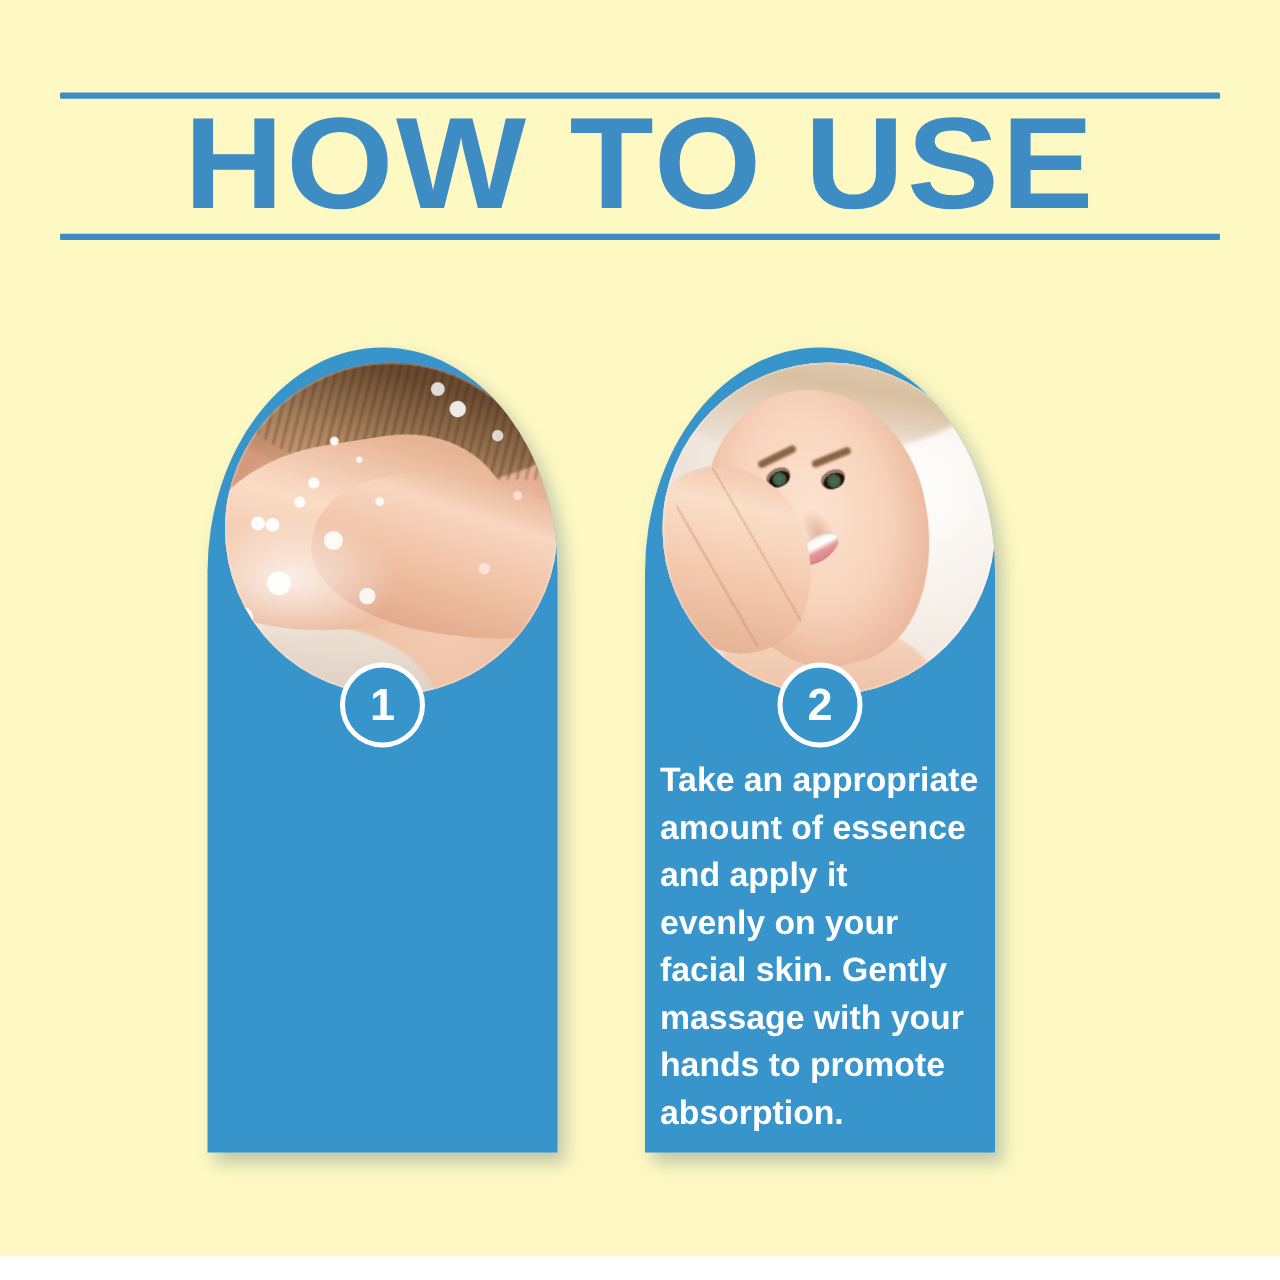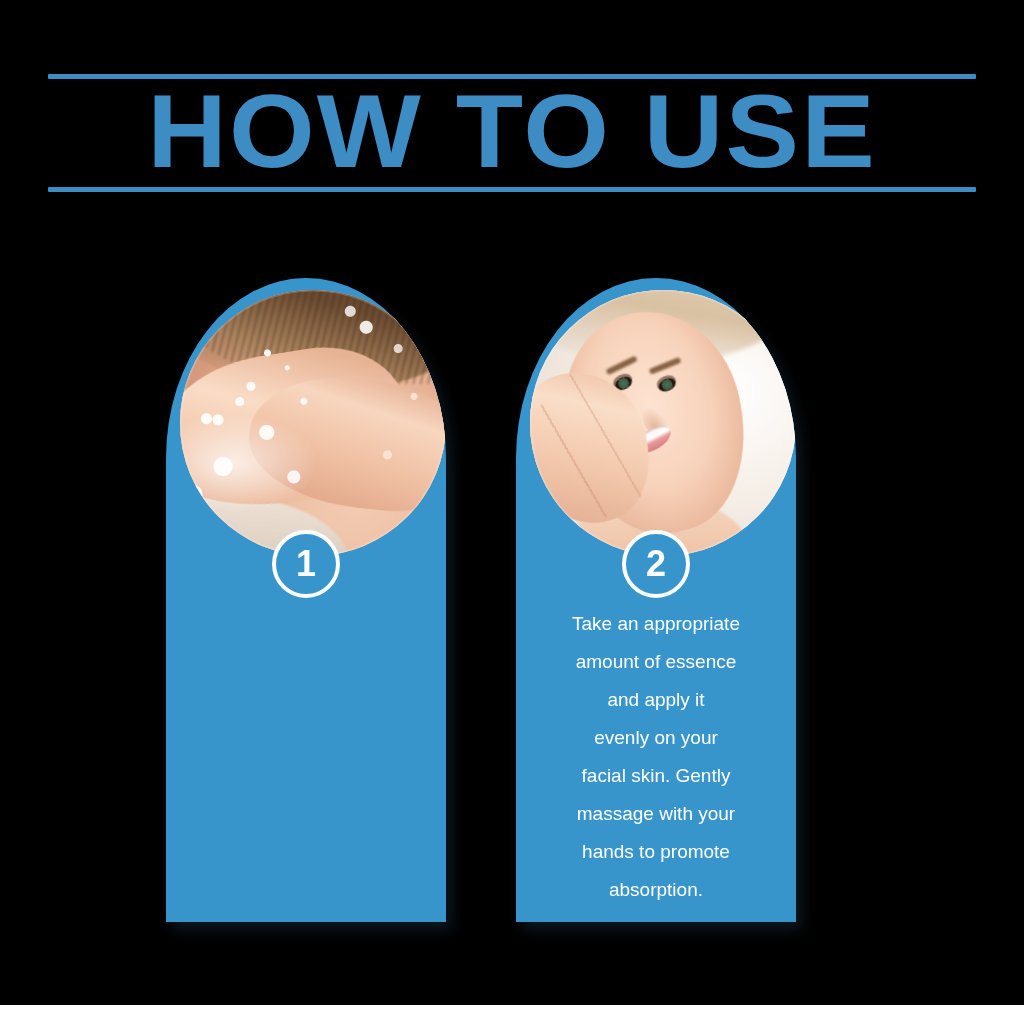--- a/index.html
+++ b/index.html
@@ -4,21 +4,21 @@
 <style>
   * { margin:0; padding:0; box-sizing:border-box; }
   html, body {
     width:1024px; height:1024px;
     font-family:"Liberation Sans", sans-serif;
     overflow:hidden;
   }
   #stage {
     position:relative;
     width:1024px; height:1005px;
-    background:#000000;
+    background:#fef9c3;
   }
 
   
   #header { position:absolute; left:0; top:0; width:1024px; height:210px; }
   .rule {
     position:absolute; left:48px; width:928px; height:5px;
     background:#3d8cc4; border-radius:1px;
   }
   .rule.top { top:74px; }
   .rule.bottom { top:187px; }
@@ -234,25 +234,24 @@
     font-weight:bold;
     line-height:1;
     z-index:3;
   }
 
   
   .card-text {
     position:absolute;
     left:0; width:280px;
     padding:0 12px;
-    text-align:center;
     color:#ffffff;
-    font-size:19px;
+    font-size:27px;
     line-height:38px;
-    font-weight:normal;
+    font-weight:bold;
     white-space:pre-line;
     z-index:2;
   }
   #text-1 { top:438px; }
   #text-2 { top:327px; }
 </style>
 </head>
 <body>
 
 <div id="stage">

